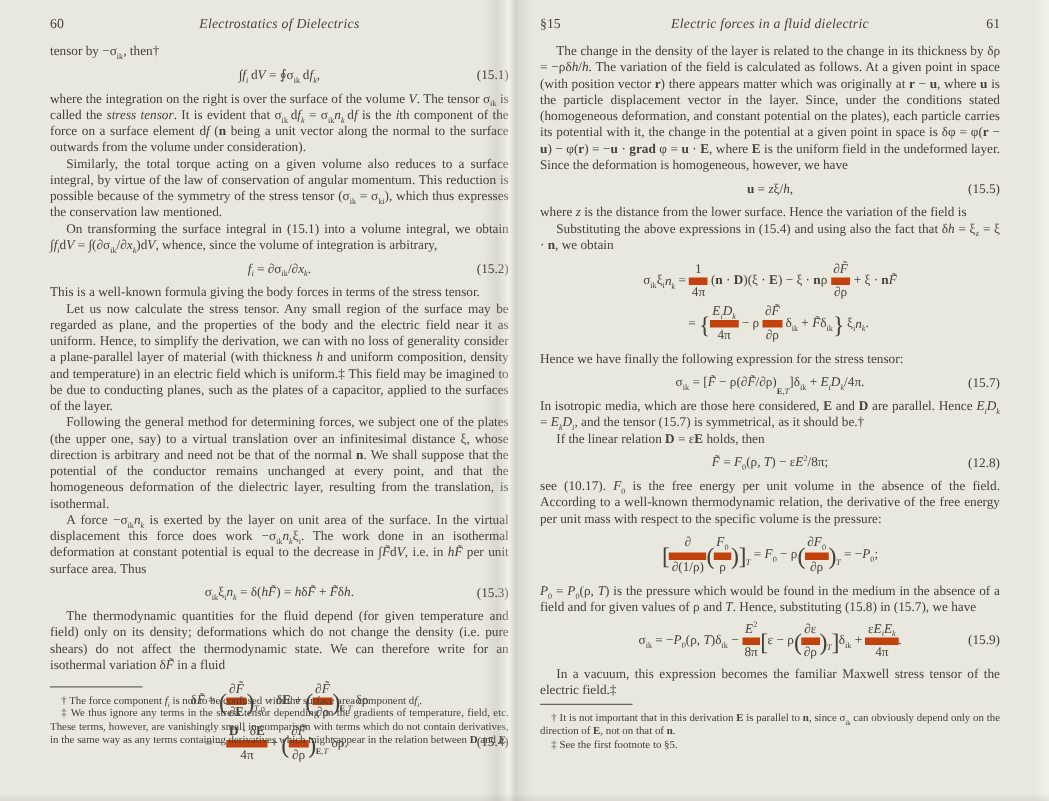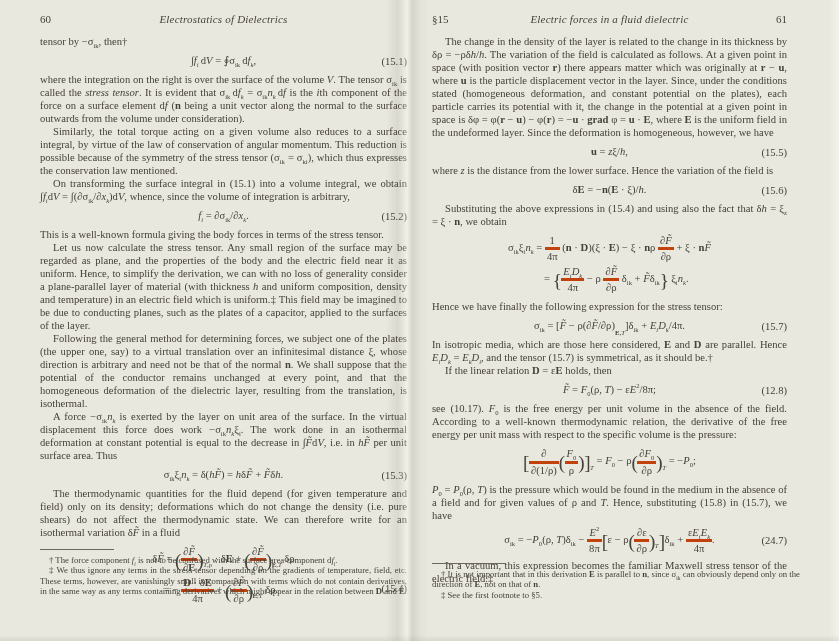--- a/index.html
+++ b/index.html
@@ -5,21 +5,21 @@
   html,body{margin:0;padding:0;}
   body{
     width:839px;height:641px;position:relative;overflow:hidden;
     background:#e9e8df;color:#454139;
     font-family:"Liberation Serif","DejaVu Serif",serif;
     -webkit-font-smoothing:antialiased;
   }
   .spread{position:absolute;inset:0;}
   .page{position:absolute;top:0;height:641px;box-sizing:border-box;overflow:hidden;}
   .page.left{left:10px;width:411px;padding:13px 14px 0 30px;}
-  .page.right{left:411px;width:428px;padding:13px 52px 0 21px;}
+  .page.right{left:411px;width:428px;padding:13px 39px 0 21px;}
   .gutter{
     position:absolute;left:386px;top:0;width:42px;height:641px;pointer-events:none;
     background:linear-gradient(90deg,
       rgba(80,78,64,0) 0%, rgba(80,78,64,0.10) 28%,
       rgba(255,255,250,0.35) 50%, rgba(80,78,64,0.13) 63%,
       rgba(80,78,64,0.04) 82%, rgba(80,78,64,0) 100%);
   }
   .edge-r{position:absolute;right:0;top:0;width:10px;height:641px;pointer-events:none;
     background:linear-gradient(90deg,rgba(255,255,250,0) 0%,rgba(255,255,250,0.45) 100%);}
   .edge-b{position:absolute;left:0;bottom:0;width:839px;height:6px;pointer-events:none;
@@ -36,21 +36,21 @@
 
   .eq{position:relative;text-align:center;font-size:10.6px;margin:5px 0;line-height:15px;}
   .eq .eqin{display:inline-block;text-align:left;}
   .eq .eqnum{position:absolute;right:0;top:50%;transform:translateY(-50%);font-size:10.6px;}
   .eq.numbot .eqnum{top:auto;bottom:10px;transform:none;}
   .eline{display:block;padding:2px 0;}
   .cont{margin-left:1.1em;font-family:Liberation Serif, serif;}
   .cont2{margin-left:3.4em;}
   .fr{display:inline-block;vertical-align:middle;text-align:center;line-height:1.05;}
   .fr .nu{display:block;padding:0 2px 1px;}
-  .fr .de{display:block;border-top:3px solid #c2410c;padding:1px 2px 0;}
+  .fr .de{display:block;border-top:6px solid #c2410c;padding:1px 2px 0;}
   .bp,.bb,.bc{font-size:1.8em;font-weight:300;vertical-align:-0.24em;line-height:0;letter-spacing:-0.5px;}
   sub.lim{font-size:6.8px;position:relative;bottom:-2px;}
 
   .fnblock{position:absolute;}
   .page.left .fnblock{left:30px;right:14px;top:549px;}
   .page.right .fnblock{left:21px;right:39px;top:563px;}
   .fnrule{width:74px;border-top:1px solid #6b675c;margin:0 0 5px;}
   .fn{font-size:8.7px;line-height:10.4px;text-align:justify;text-indent:9px;}
 </style>
 </head>
@@ -114,24 +114,20 @@
 
     <p class="ind">The change in the density of the layer is related to the change in its thickness by δρ = −ρδ<i>h</i>/<i>h</i>. The variation of the field is calculated as follows. At a given point in space (with position vector <b>r</b>) there appears matter which was originally at <b>r</b> − <b>u</b>, where <b>u</b> is the particle displacement vector in the layer. Since, under the conditions stated (homogeneous deformation, and constant potential on the plates), each particle carries its potential with it, the change in the potential at a given point in space is δφ = φ(<b>r</b> − <b>u</b>) − φ(<b>r</b>) = −<b>u</b> · <b>grad</b> φ = <b>u</b> · <b>E</b>, where <b>E</b> is the uniform field in the undeformed layer. Since the deformation is homogeneous, however, we have</p>
 
     <div class="eq">
       <span class="eqin"><b>u</b> = <i>z</i>ξ/<i>h</i>,</span>
       <span class="eqnum">(15.5)</span>
     </div>
 
     <p>where <i>z</i> is the distance from the lower surface. Hence the variation of the field is</p>
 
-    <div class="eq">
-      <span class="eqin">δ<b>E</b> = −<b>n</b>(<b>E</b> · ξ)/<i>h</i>.</span>
-      <span class="eqnum">(15.6)</span>
-    </div>
 
     <p class="ind">Substituting the above expressions in (15.4) and using also the fact that δ<i>h</i> = ξ<sub>z</sub> = ξ · <b>n</b>, we obtain</p>
 
     <div class="eq">
       <span class="eqin"><span class="eline">σ<sub>ik</sub>ξ<sub>i</sub><i>n<sub>k</sub></i> = <span class="fr"><span class="nu">1</span><span class="de">4π</span></span> (<b>n</b> · <b>D</b>)(ξ · <b>E</b>) − ξ · <b>n</b>ρ <span class="fr"><span class="nu">∂<i>F̃</i></span><span class="de">∂ρ</span></span> + ξ · <b>n</b><i>F̃</i></span><span class="eline cont2">= <span class="bc">{</span><span class="fr"><span class="nu"><i>E<sub>i</sub>D<sub>k</sub></i></span><span class="de">4π</span></span> − ρ <span class="fr"><span class="nu">∂<i>F̃</i></span><span class="de">∂ρ</span></span> δ<sub>ik</sub> + <i>F̃</i>δ<sub>ik</sub><span class="bc">}</span> ξ<sub>i</sub><i>n<sub>k</sub></i>.</span></span>
     </div>
 
     <p>Hence we have finally the following expression for the stress tensor:</p>
 
     <div class="eq">
@@ -150,21 +146,21 @@
     <p>see (10.17). <i>F</i><sub>0</sub> is the free energy per unit volume in the absence of the field. According to a well-known thermodynamic relation, the derivative of the free energy per unit mass with respect to the specific volume is the pressure:</p>
 
     <div class="eq">
       <span class="eqin"><span class="eline"><span class="bb">[</span><span class="fr"><span class="nu">∂</span><span class="de">∂(1/ρ)</span></span><span class="bp">(</span><span class="fr"><span class="nu"><i>F</i><sub>0</sub></span><span class="de">ρ</span></span><span class="bp">)</span><span class="bb">]</span><sub class="lim"><i>T</i></sub> = <i>F</i><sub>0</sub> − ρ<span class="bp">(</span><span class="fr"><span class="nu">∂<i>F</i><sub>0</sub></span><span class="de">∂ρ</span></span><span class="bp">)</span><sub class="lim"><i>T</i></sub> = −<i>P</i><sub>0</sub>;</span></span>
     </div>
 
     <p><i>P</i><sub>0</sub> = <i>P</i><sub>0</sub>(ρ, <i>T</i>) is the pressure which would be found in the medium in the absence of a field and for given values of ρ and <i>T</i>. Hence, substituting (15.8) in (15.7), we have</p>
 
     <div class="eq">
       <span class="eqin">σ<sub>ik</sub> = −<i>P</i><sub>0</sub>(ρ, <i>T</i>)δ<sub>ik</sub> − <span class="fr"><span class="nu"><i>E</i><sup>2</sup></span><span class="de">8π</span></span><span class="bb">[</span>ε − ρ<span class="bp">(</span><span class="fr"><span class="nu">∂ε</span><span class="de">∂ρ</span></span><span class="bp">)</span><sub class="lim"><i>T</i></sub><span class="bb">]</span>δ<sub>ik</sub> + <span class="fr"><span class="nu">ε<i>E<sub>i</sub>E<sub>k</sub></i></span><span class="de">4π</span></span>.</span>
-      <span class="eqnum">(24.7)</span>
+      <span class="eqnum">(15.9)</span>
     </div>
 
     <p class="ind">In a vacuum, this expression becomes the familiar Maxwell stress tensor of the electric field.‡</p>
 
     <div class="fnblock">
       <div class="fnrule"></div>
       <p class="fn">† It is not important that in this derivation <b>E</b> is parallel to <b>n</b>, since σ<sub>ik</sub> can obviously depend only on the direction of <b>E</b>, not on that of <b>n</b>.</p>
       <p class="fn">‡ See the first footnote to §5.</p>
     </div>
   </div>

